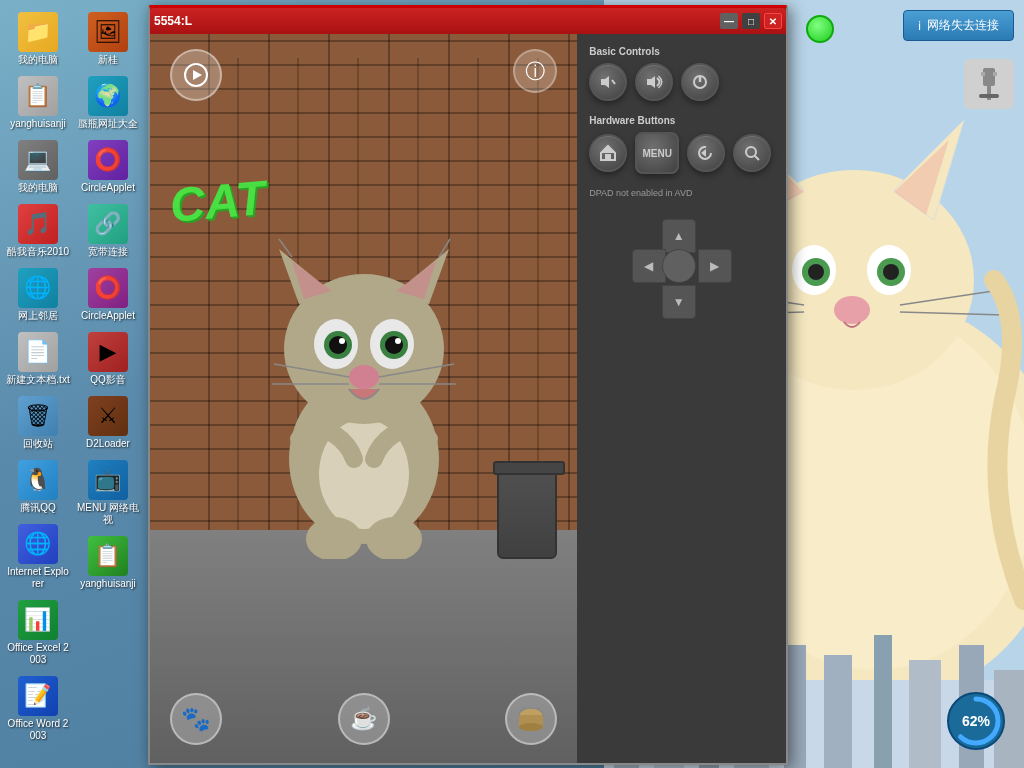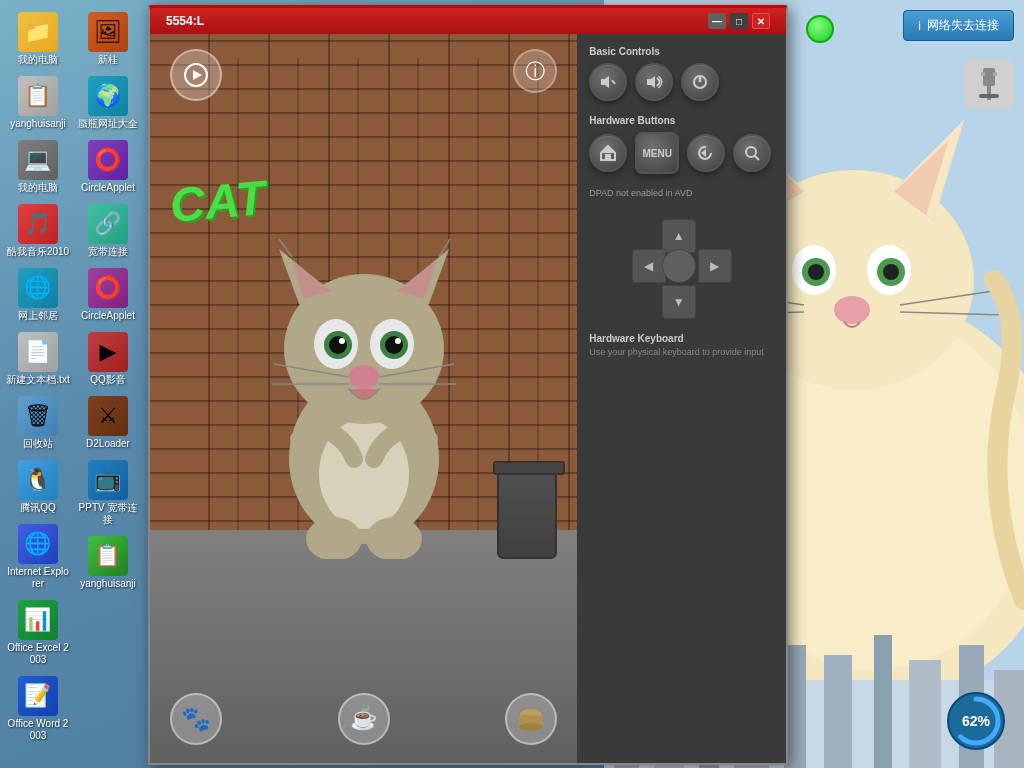--- a/index.html
+++ b/index.html
@@ -108,21 +108,21 @@
       box-shadow: 3px 3px 15px rgba(0,0,0,0.5);
       display: flex;
       flex-direction: column;
     }
 
     .window-titlebar {
       height: 26px;
       background: linear-gradient(to bottom, #cc2222, #aa1111);
       display: flex;
       align-items: center;
-      padding: 0 16px;
+      padding: 0 4px;
       border-radius: 2px 2px 0 0;
     }
     .window-title {
       color: white;
       font-size: 12px;
       font-weight: bold;
       flex: 1;
     }
     .window-controls {
       display: flex;
@@ -655,21 +655,21 @@
       <div class="icon-img icon-pptv">▶</div>
       <span class="icon-label">QQ影音</span>
     </div>
     <div class="icon-item">
       <div class="icon-img icon-d2">⚔</div>
       <span class="icon-label">D2Loader</span>
     </div>
 
     <div class="icon-item">
       <div class="icon-img icon-net">📺</div>
-      <span class="icon-label">PPTV 宽带连接</span>
+      <span class="icon-label">MENU 网络电视</span>
     </div>
     <div class="icon-item">
       <div class="icon-img icon-yanghuisanji">📋</div>
       <span class="icon-label">yanghuisanji</span>
     </div>
   </div>
 
   <div class="green-dot"></div>
 
   <div class="right-panel">
@@ -854,24 +854,20 @@
             <div class="dpad-left">
               <span>◀</span>
             </div>
             <div class="dpad-right">
               <span>▶</span>
             </div>
             <div class="dpad-center"></div>
           </div>
         </div>
 
-        <div class="keyboard-section">
-          <div class="controls-section-title">Hardware Keyboard</div>
-          <div class="keyboard-desc">Use your physical keyboard to provide input</div>
-        </div>
 
       </div>
     </div>
   </div>
 
   <div class="progress-circle">
     <svg width="64" height="64" viewBox="0 0 64 64">
       <circle cx="32" cy="32" r="28" fill="#1a6a9a" stroke="#0a4a7a" stroke-width="2"></circle>
       <circle cx="32" cy="32" r="22" fill="none" stroke="#4af" stroke-width="5" stroke-dasharray="85.7 138.2" stroke-linecap="round"></circle>
     </svg>

